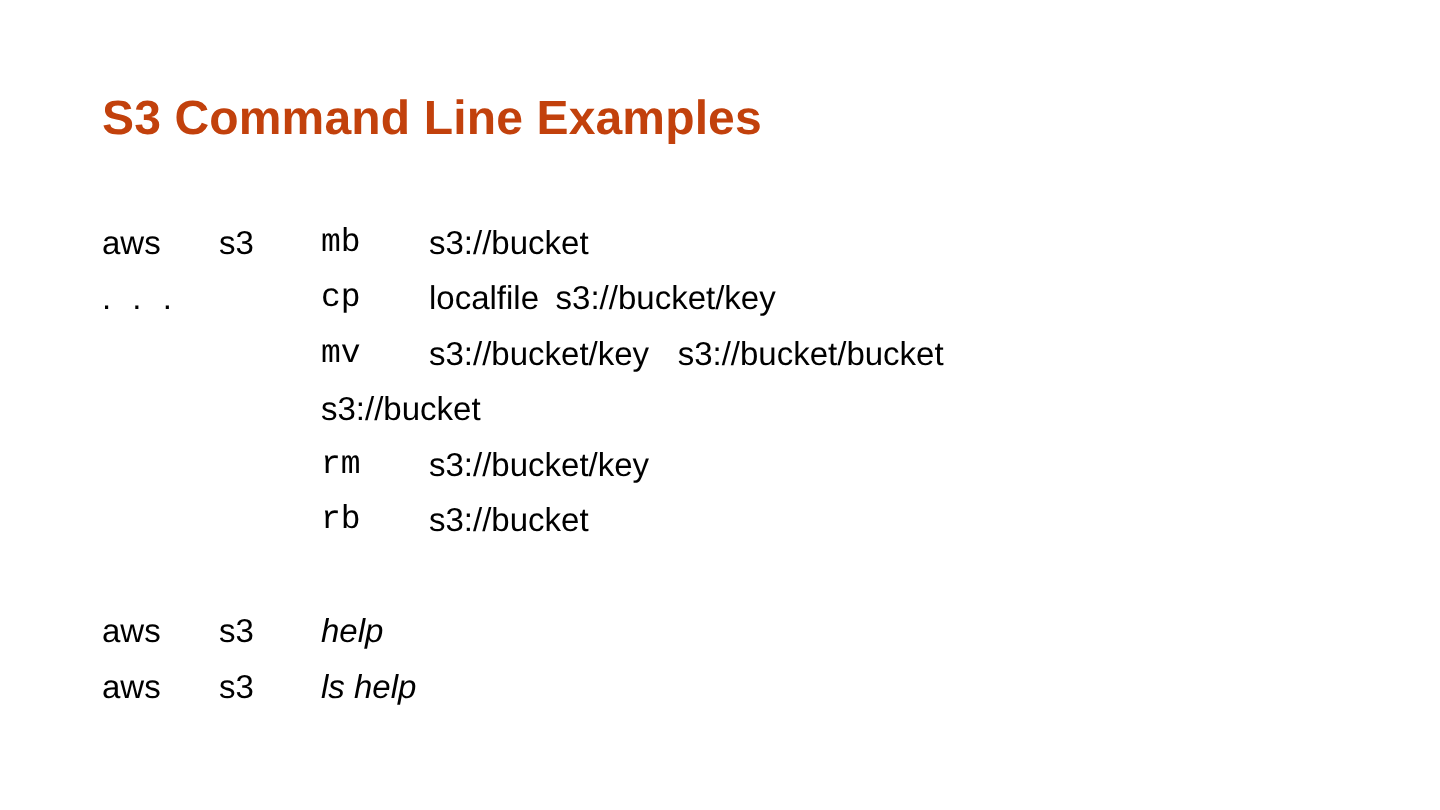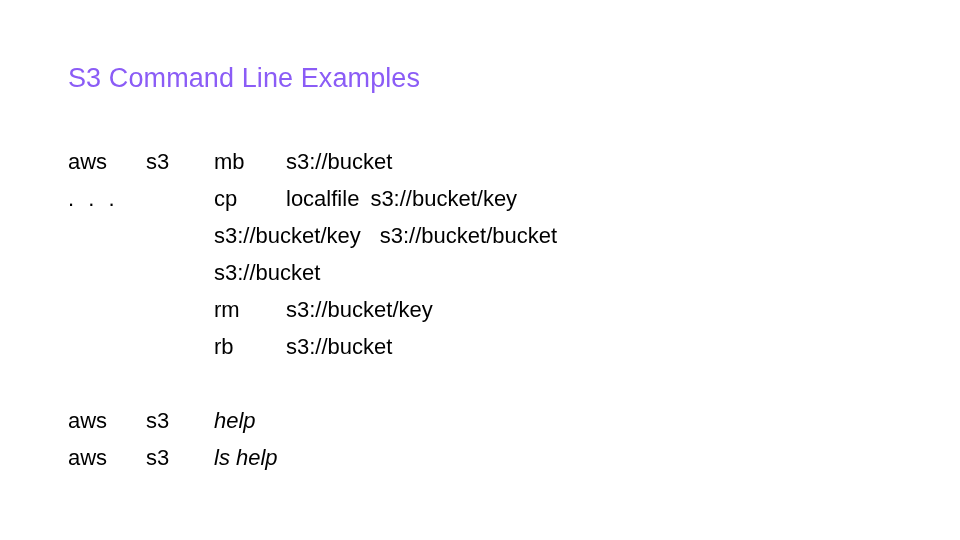--- a/index.html
+++ b/index.html
@@ -20,26 +20,26 @@
   .slide {
     position: absolute;
     inset: 0;
   }
 
   
   .slide-title {
     position: absolute;
     left: 68px;
     top: 55px;
-    font-size: 27px;
-    font-weight: 400;
+    font-size: 32px;
+    font-weight: 700;
     line-height: 46px;
     letter-spacing: 0.1px;
     white-space: nowrap;
-    color: #8b5cf6;
+    color: #c2410c;
   }
 
   
   .cmd-block {
     position: absolute;
     left: 68px;
     font-size: 22px;
     line-height: 37px;
     white-space: nowrap;
   }
@@ -49,21 +49,21 @@
 
   .cmd-row {
     display: flex;
     align-items: center;
     height: 37px;
   }
 
   
   .col-prog  { width: 78px;  flex: 0 0 78px;  }   
   .col-svc   { width: 68px;  flex: 0 0 68px;  }   
-  .col-cmd   { width: 72px;  flex: 0 0 72px;  }   
+  .col-cmd   { width: 72px;  flex: 0 0 72px; font-family: Liberation Mono, monospace;  }   
   .col-args  { flex: 0 1 auto; }                  
 
   
   .col-cmd-wide { flex: 0 1 auto; font-style: italic; }
 
   .ellipsis {
     letter-spacing: 4px;
   }
 
   .spacer-2 { display: inline-block; width: 11px; }
@@ -88,20 +88,21 @@
     <div class="cmd-row">
       <span class="col-prog ellipsis">. . .</span>
       <span class="col-svc"></span>
       <span class="col-cmd">cp</span>
       <span class="col-args"><span>localfile</span><span class="spacer-2"></span><span>s3://bucket/key</span></span>
       </div>
 
     <div class="cmd-row">
       <span class="col-prog"></span>
       <span class="col-svc"></span>
+      <span class="col-cmd">mv</span>
       <span class="col-args"><span>s3://bucket/key</span><span class="spacer-3"></span><span>s3://bucket/bucket</span></span>
       </div>
 
     <div class="cmd-row">
       <span class="col-prog"></span>
       <span class="col-svc"></span>
       <span class="col-args">s3://bucket</span>
     </div>
 
     <div class="cmd-row">

